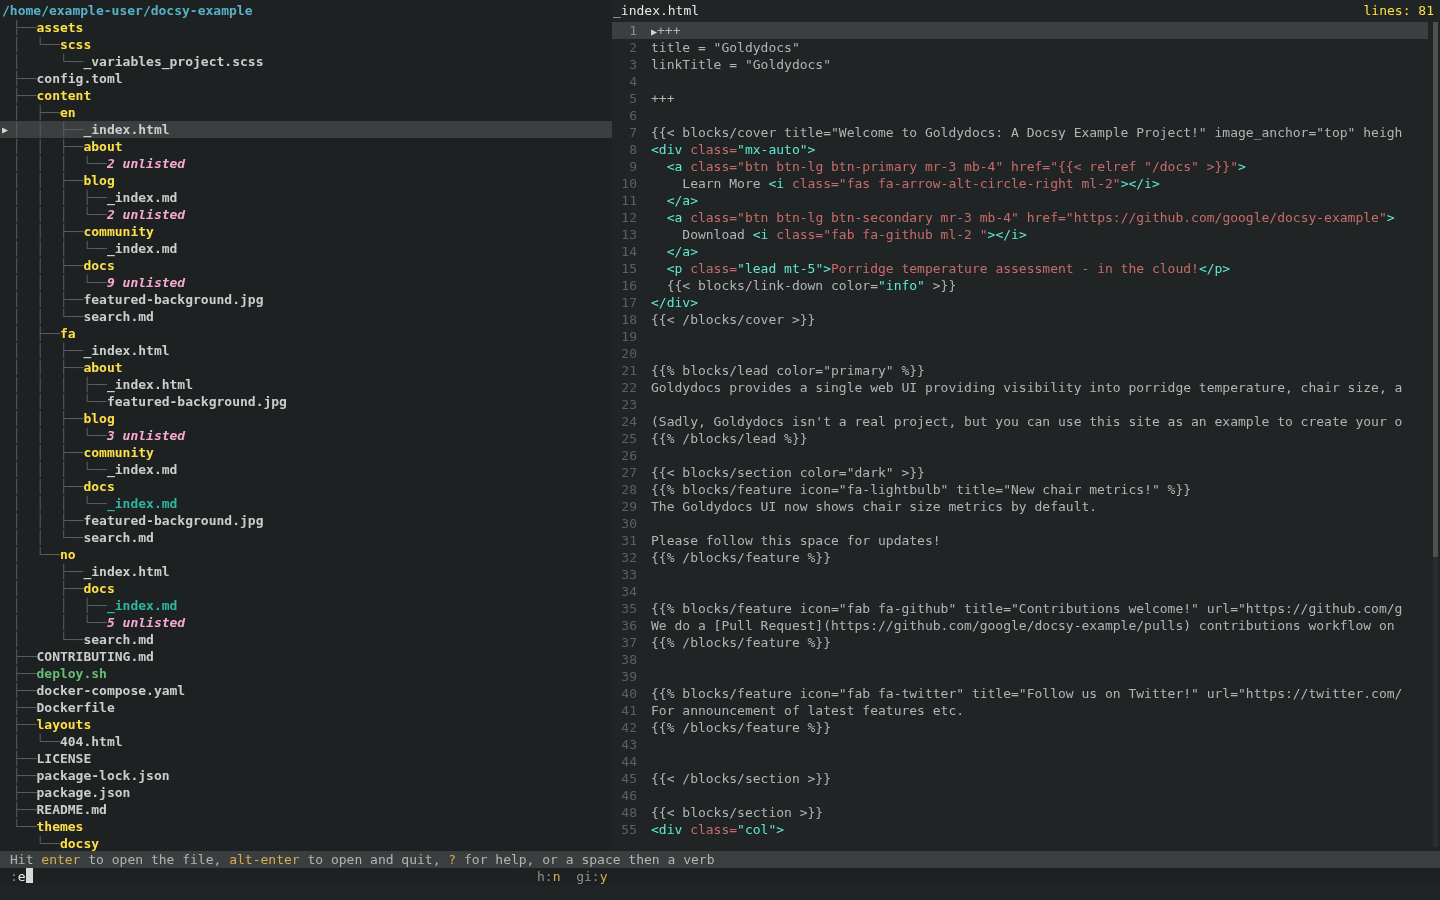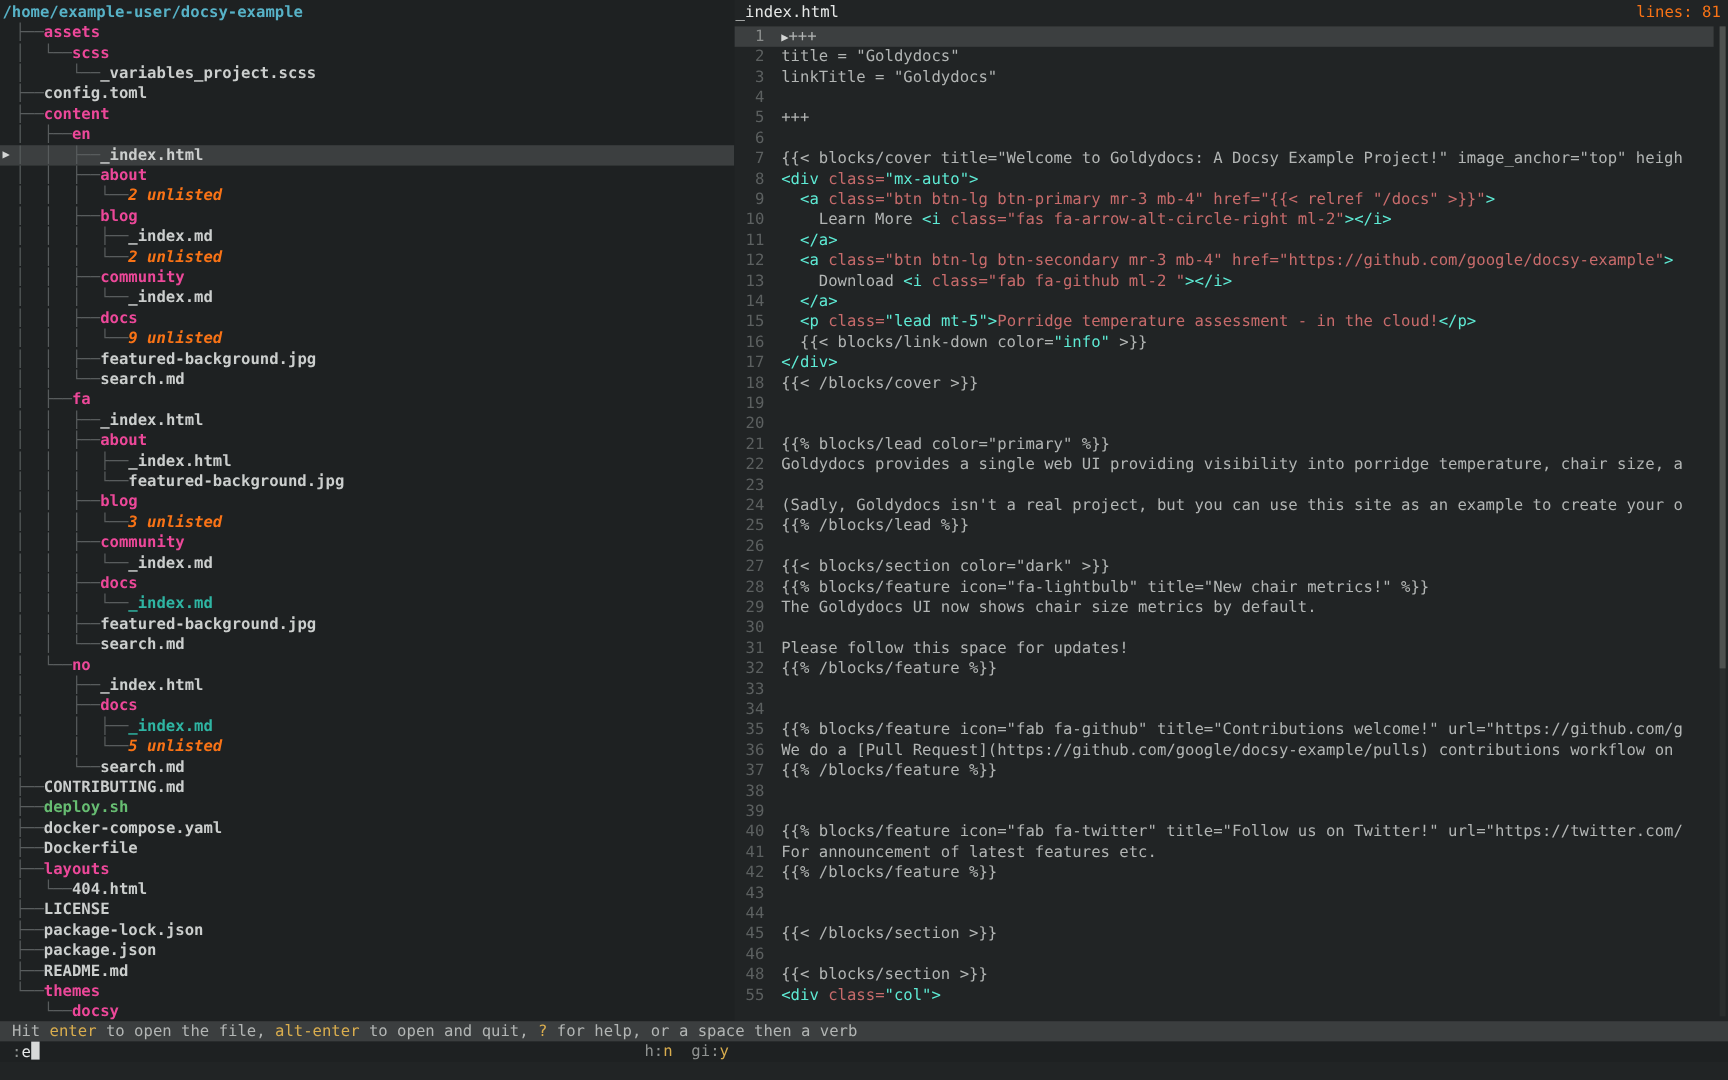--- a/index.html
+++ b/index.html
@@ -7,31 +7,31 @@
        font-family:"DejaVu Sans Mono",monospace;font-size:13px;line-height:17px;
        background:#212425;}
   
   .left-pane{position:absolute;left:0;top:0;width:612px;height:851px;overflow:hidden;
              background:#1e2122;padding-top:2px;box-sizing:border-box;font-weight:bold;}
   .path-header{height:17px;padding-left:2px;color:#57b2c7;white-space:pre;}
   .trow{height:17px;white-space:pre;position:relative;padding-left:13px;}
   .trow.sel{background:#3c3f40;}
   .trow .arrow{position:absolute;left:2px;top:0;color:#d4d6d5;font-size:10px;}
   .pfx{color:#585c5d;}
-  .lbl.dir{color:#ec4899;}
+  .lbl.dir{color:#fde047;}
   .lbl.file{color:#cbcecd;}
   .lbl.green{color:#67bd72;}
   .lbl.teal{color:#2fb5a3;}
-  .lbl.unlisted{color:#f97316;font-style:italic;}
+  .lbl.unlisted{color:#f9a8d4;font-style:italic;}
   
   .right-pane{position:absolute;left:612px;top:0;width:828px;height:851px;overflow:hidden;
               background:#212425;padding-top:2px;box-sizing:border-box;}
   .pv-header{height:17px;display:flex;justify-content:space-between;padding:0 6px 0 1px;}
   .pv-title{color:#e6e8e7;}
-  .pv-lines{color:#f97316;}
+  .pv-lines{color:#fde047;}
   .code{margin-top:3px;}
   .cl{height:17px;white-space:pre;width:816px;}
   .cl.sel{background:#3c3f40;}
   .ln{display:inline-block;width:25px;text-align:right;margin-right:14px;color:#5c6060;}
   .cl.sel .ln{color:#8b8e8d;}
   .mk{color:#d4d6d5;font-size:10px;}
   .c-w{color:#b2b5b4;}
   .c-t{color:#5eead4;}
   .c-r{color:#c76b6b;}
   .c-y{color:#d9ad4e;}

